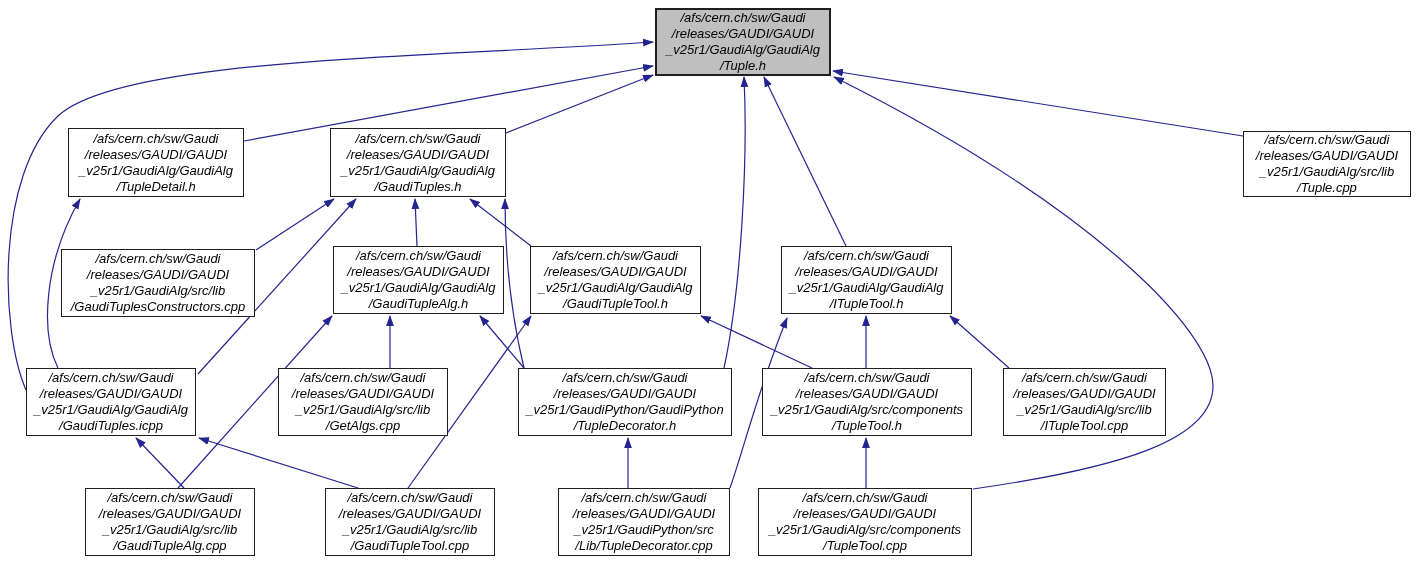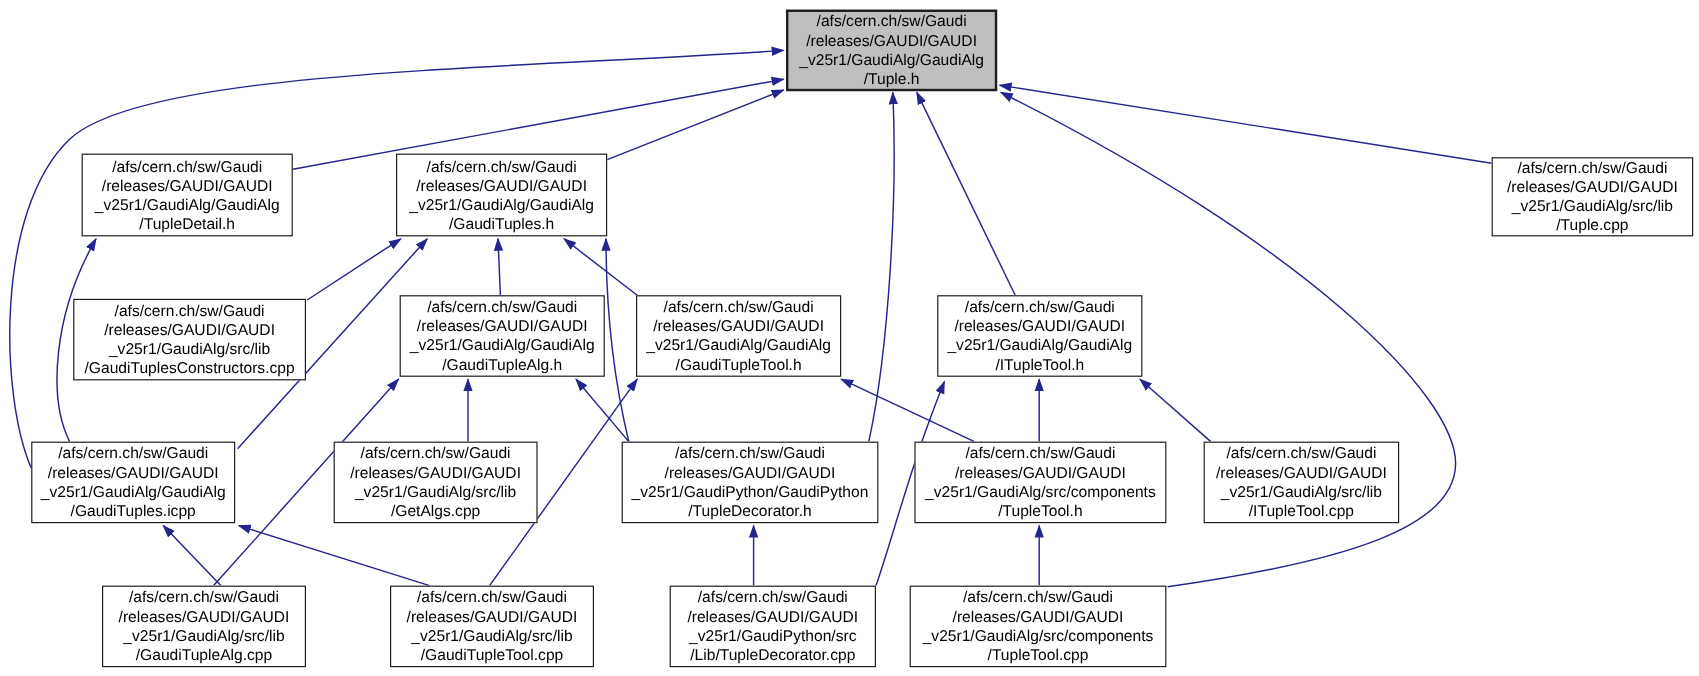--- a/index.html
+++ b/index.html
@@ -21,21 +21,21 @@
     display:flex;align-items:center;justify-content:center;
     text-align:center;white-space:pre-line;
     cursor:pointer;overflow:hidden;
     padding:0 1px;
   }
   .node.current{background:var(--currentfill,#bfbfbf);border-width:2px;cursor:default;}
 </style>
 </head>
 <body>
 
-<div class="canvas" id="graph-canvas" style="--bg: #ffffff; --edge: #24248f; --nodefill: #ffffff; --border: #1f1f1f; --currentfill: #bfbfbf; --text: #000000; width: 1416px; height: 563px;">
+<div class="canvas" id="graph-canvas" style="--bg: #ffffff; --edge: #24248f; --nodefill: #ffffff; --border: #1f1f1f; --currentfill: #bfbfbf; --text: #000000; width: 1416px; height: 563px; font-style: italic;">
   <svg class="edge-layer" id="edge-layer" xmlns="http://www.w3.org/2000/svg" viewBox="0 0 1416 563">
     <defs>
       <marker id="arrowhead" viewBox="0 0 11 10" refX="10" refY="5" markerWidth="11" markerHeight="10" markerUnits="userSpaceOnUse" orient="auto">
         <path d="M 0 1.1 L 11 5 L 0 8.9 z" id="arrowhead-shape" fill="#24248f"></path>
       </marker>
     </defs>
   <path d="M 244 141 L 653 66" class="edge" marker-end="url(#arrowhead)"></path>
       <path d="M 506 133 L 653 75" class="edge" marker-end="url(#arrowhead)"></path>
       <path d="M 26 390 C 0 330 -4 175 58 116 C 120 58 420 58 653 42" class="edge" marker-end="url(#arrowhead)"></path>
       <path d="M 724 368 C 741 290 748 160 744 77" class="edge" marker-end="url(#arrowhead)"></path>

